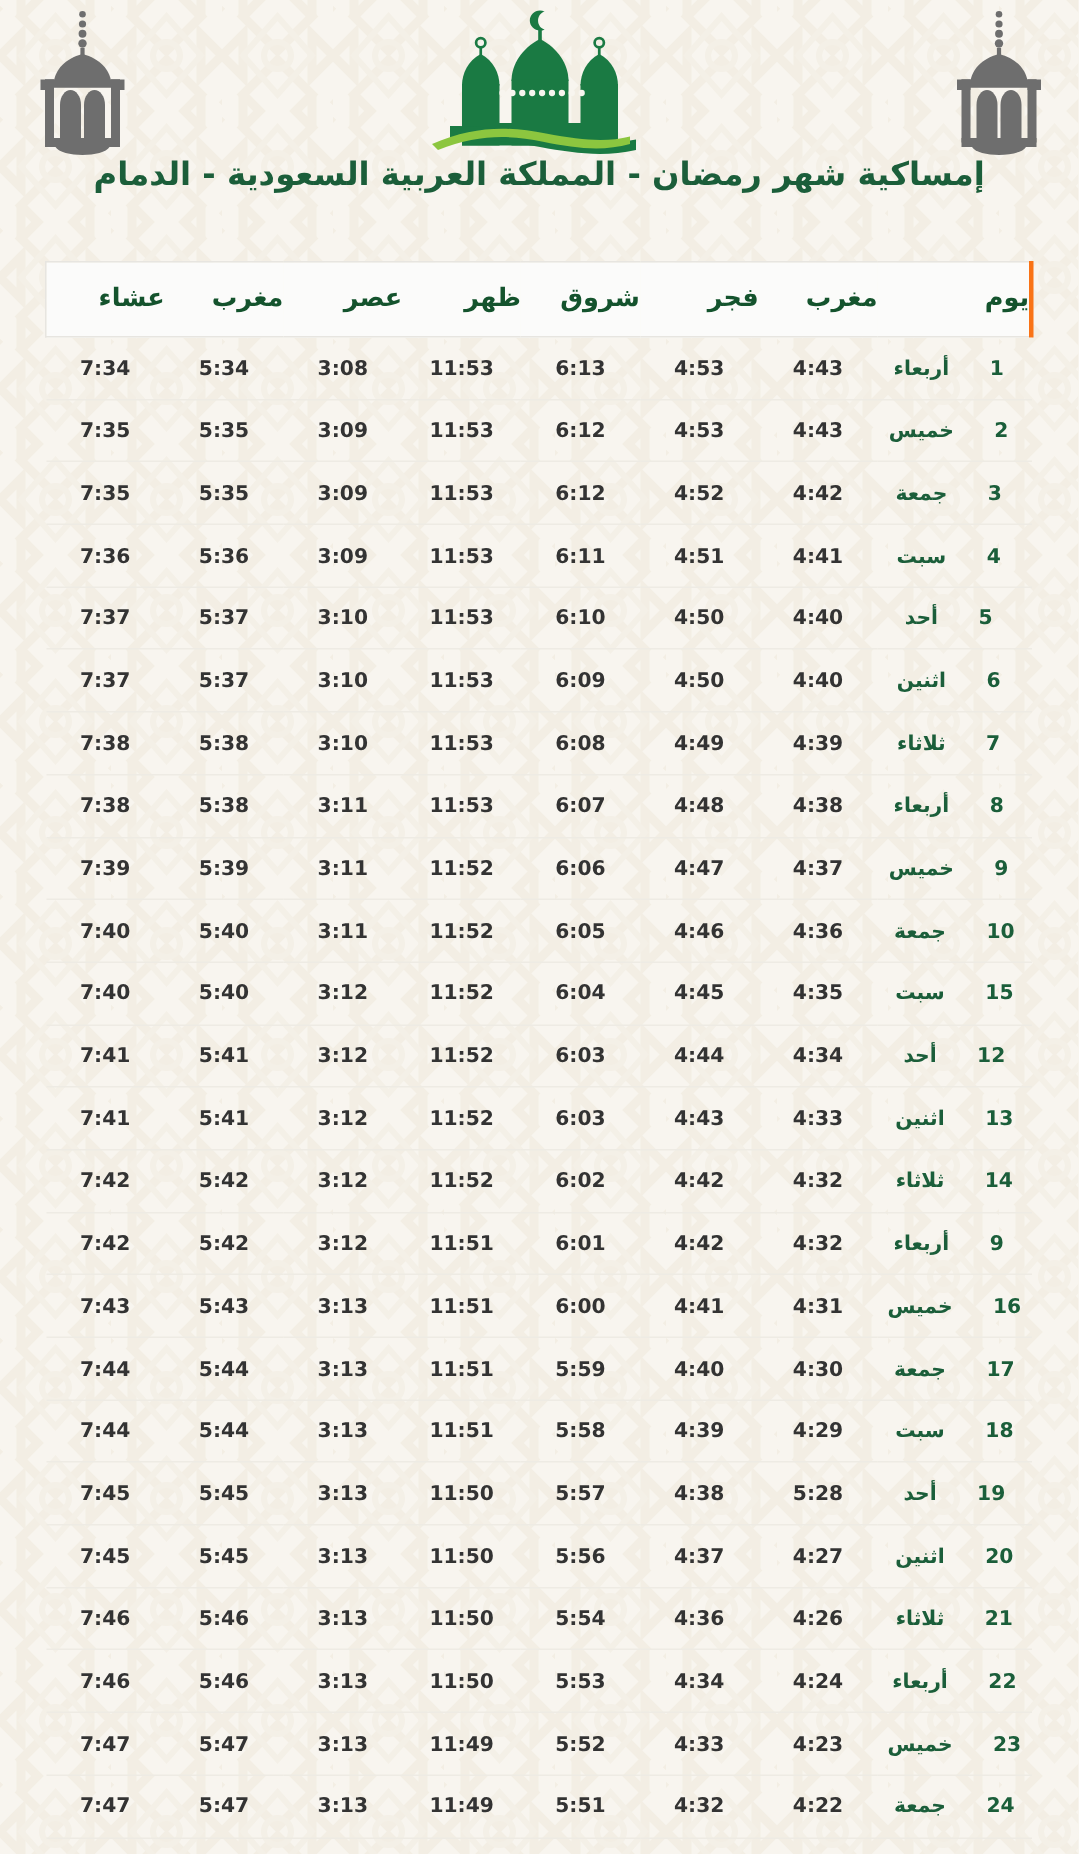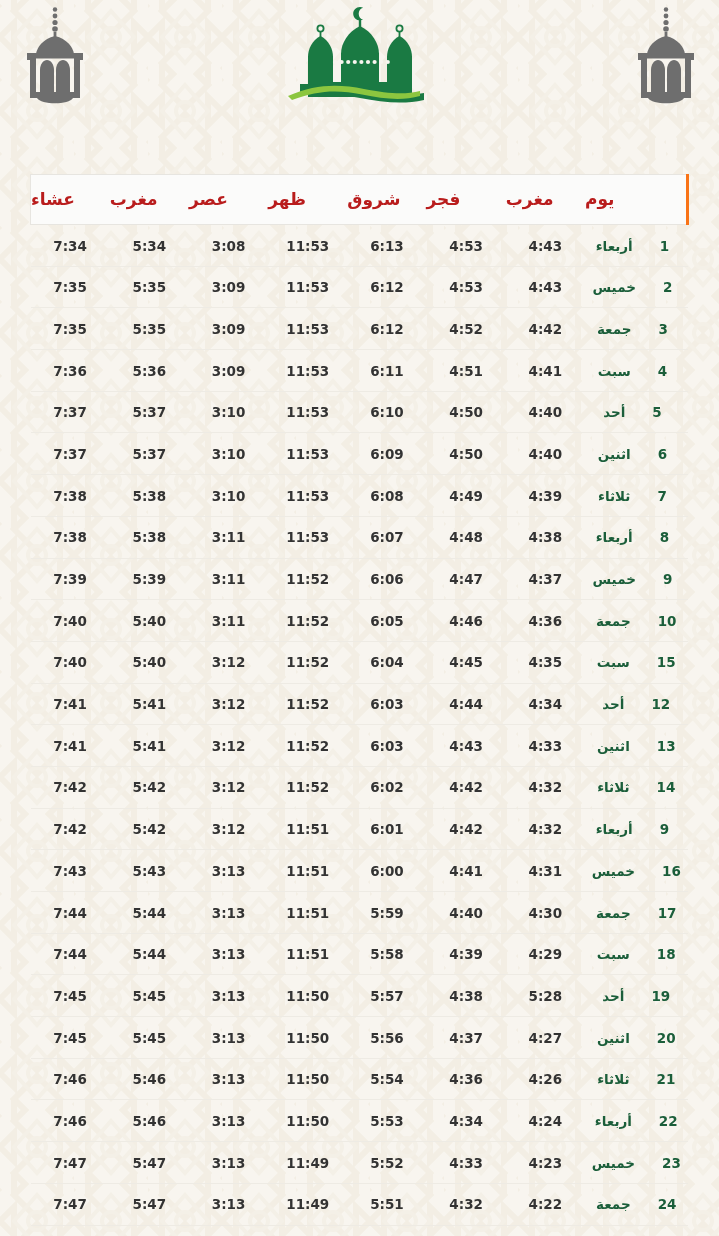--- a/index.html
+++ b/index.html
@@ -82,23 +82,23 @@
     border-collapse: collapse;
     table-layout: fixed;
     direction: rtl;
   }
   table.imsakiya thead tr {
     background: #fbfbfa;
   }
   table.imsakiya thead th {
     font-size: 17px;
     font-weight: bold;
-    color: #b91c1c;
+    color: #14532d;
     padding: 14px 0 15px 0;
-    text-align: left;
+    text-align: right;
     border: 1px solid #e7e5e0;
     border-left: none;
     border-right: none;
     background: #fbfbfa;
   }
   table.imsakiya thead th:first-child {
     border-right: 3px solid #f97316;
   }
   table.imsakiya thead th:last-child {
     border-left: 1px solid #e7e5e0;
@@ -247,20 +247,21 @@
           <path d="M7 47 L16 47 L16 54 L7 54 Z"></path>
           <path d="M54 47 L63 47 L63 54 L54 54 Z"></path>
           <path d="M20 89 L20 64 C20 58 23.5 54 27 54 C30.5 54 34 58 34 64 L34 89 Z"></path>
           <path d="M36 89 L36 64 C36 58 39.5 54 43 54 C46.5 54 50 58 50 64 L50 89 Z"></path>
           <rect x="10" y="86" width="50" height="6"></rect>
           <path d="M17 92 C21 99 49 99 53 92 Z"></path>
         </g>
       </svg>
     </div>
 
+    <div class="page-title">إمساكية شهر رمضان - المملكة العربية السعودية - الدمام</div>
   </div>
 
   <div class="table-wrap">
     <table class="imsakiya">
       <colgroup>
         <col class="w-day">
           <col class="w-t">
           <col class="w-t">
           <col class="w-t">
         <col class="w-t">

